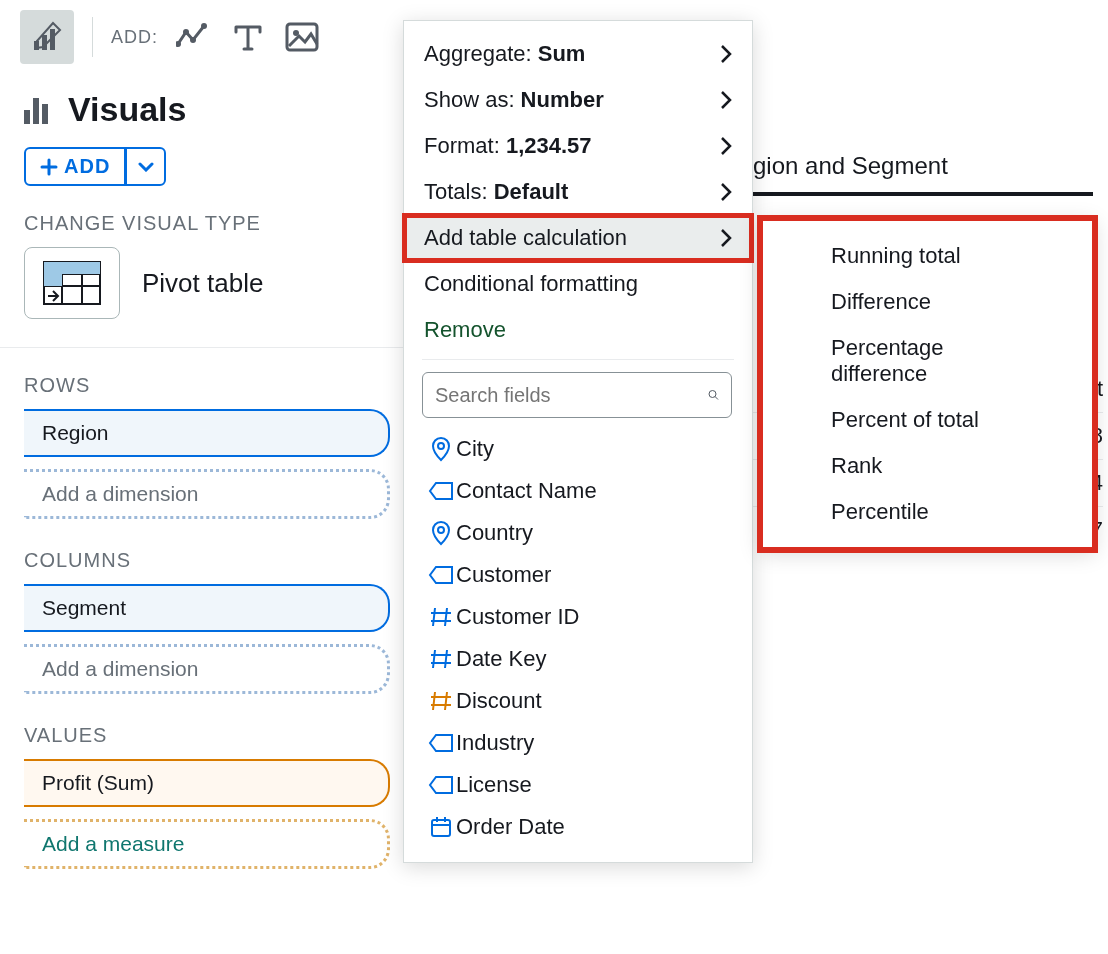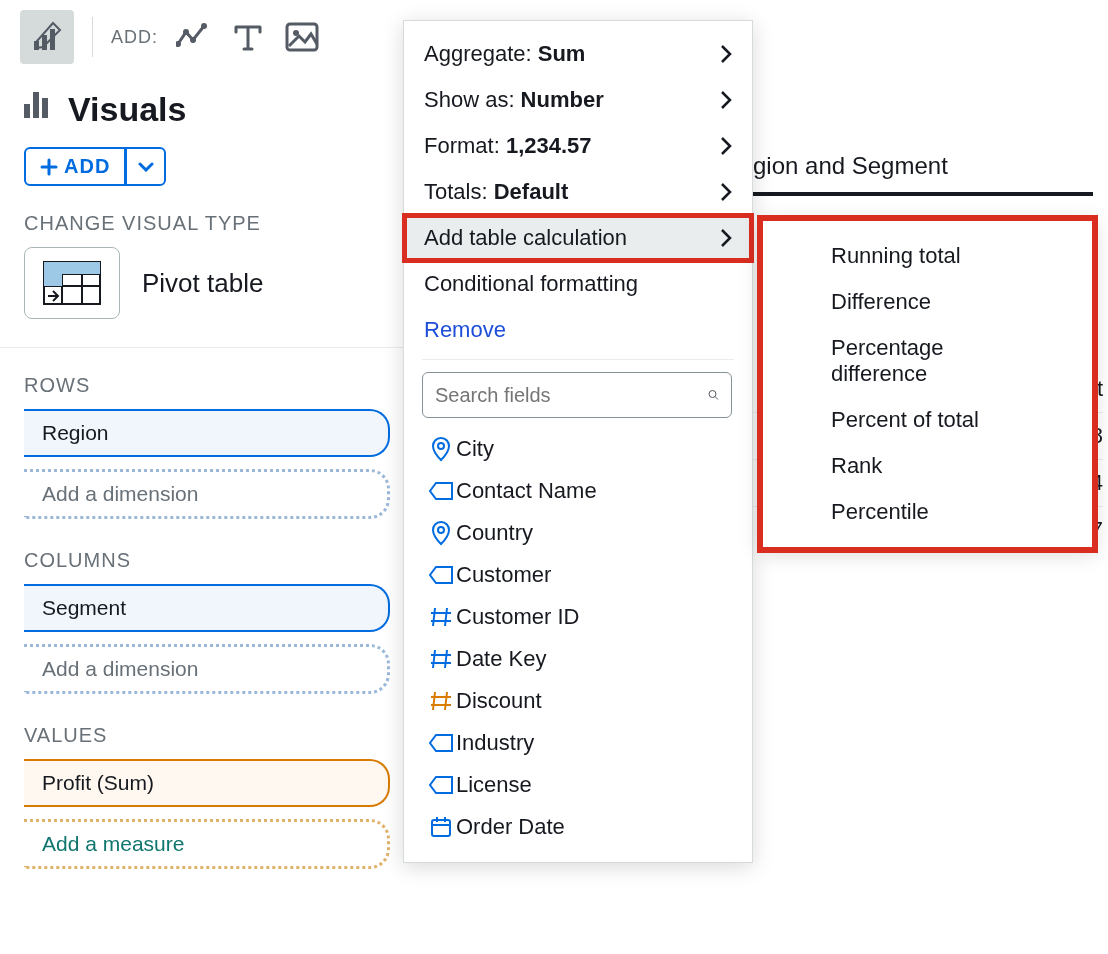--- a/index.html
+++ b/index.html
@@ -38,21 +38,21 @@
   }
 
   
   .left-panel {
     position: absolute;
     left: 0; top: 70px;
     width: 410px;
     padding: 20px 20px 0 24px;
   }
   .section-title-row {
-    display:flex; align-items:flex-start; gap:14px; margin-bottom:18px;
+    display:flex; align-items:center; gap:14px; margin-bottom:18px;
   }
   .section-title {
     font-size: 34px; font-weight: 700;
   }
   .bars-icon { width:30px; display:flex; align-items:flex-end; gap:3px; height:28px;}
   .bars-icon div { width:6px; background:#545b64; }
 
   .addbtn-row { display:flex; margin-bottom:26px; }
   .add-btn {
     border:2px solid #006ce0; color:#006ce0; background:#fff;
@@ -117,21 +117,21 @@
   .menu-row {
     display:flex; align-items:center; justify-content:space-between;
     padding:10px 20px; font-size:22px; cursor:default;
   }
   .menu-row .label-prefix { font-weight:400; }
   .menu-row .label-value { font-weight:700; }
   .chev { color:#16191f; }
   .menu-row.highlight {
     background:#eaeded; outline:5px solid #d92d20; outline-offset:-3px;
   }
-  .menu-row.remove { color:#1d4ed8; }
+  .menu-row.remove { color:#14532d; }
   .menu-hr { height:1px; background:#e9ebed; margin:6px 18px 12px 18px; }
   .search-box {
     margin:0 20px 10px 18px; height:46px;
     border:1px solid #879196; border-radius:6px;
     display:flex; align-items:center; padding:0 12px; gap:8px;
     color:#687078; font-size:20px;
   }
   .search-box input {
     flex:1; border:none; outline:none; font-size:20px; color:#16191f;
     background:transparent;

